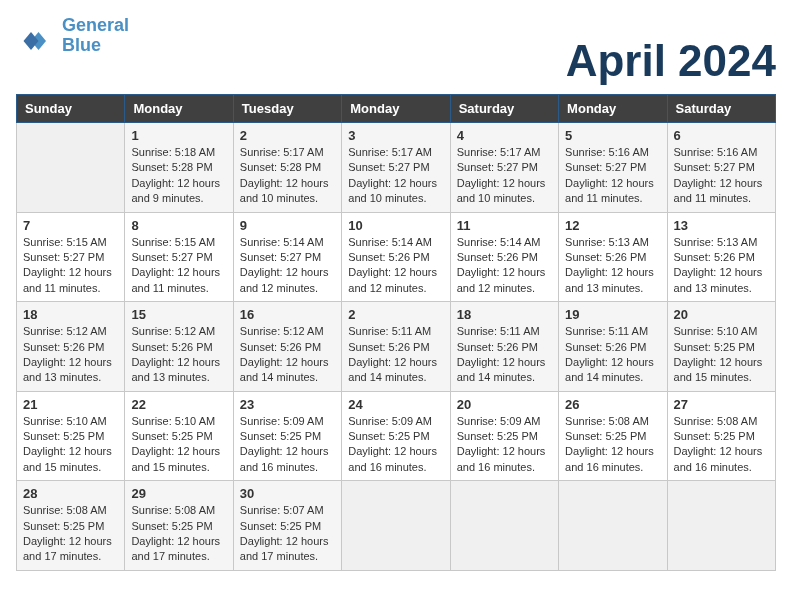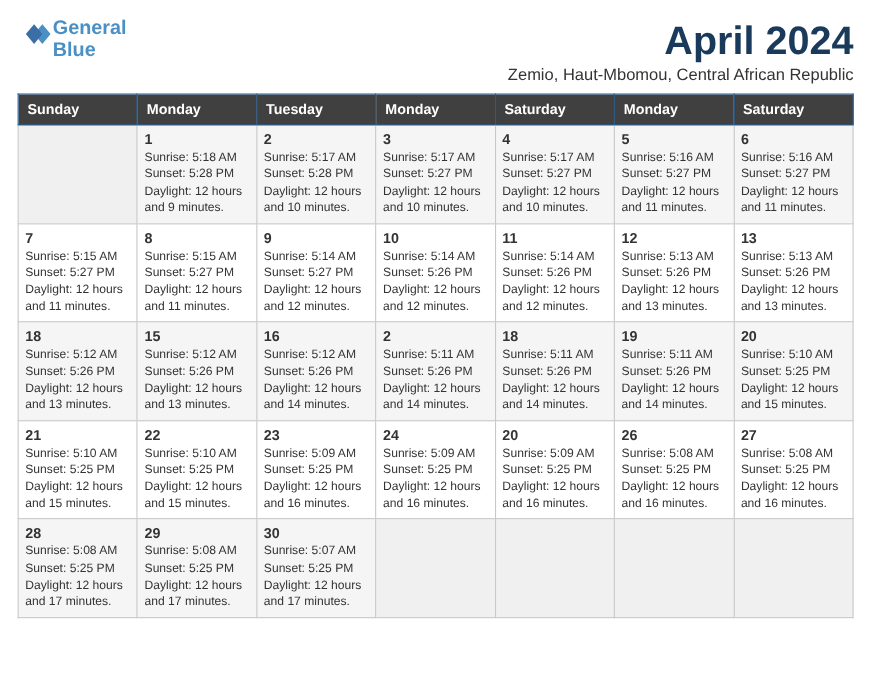--- a/index.html
+++ b/index.html
@@ -11,43 +11,44 @@
       padding: 16px;
     }
     .header {
       display: flex;
       justify-content: space-between;
       align-items: flex-start;
       margin-bottom: 4px;
     }
     .logo {
       display: flex;
-      align-items: flex-start;
-      gap: 2px;
+      align-items: flex-end;
+      gap: 16px;
     }
     .logo-text {
       font-size: 18px;
       font-weight: bold;
       color: #1a3a5c;
       line-height: 1.1;
     }
     .logo-text span {
       color: #4a90c4;
     }
     .logo-icon {
       width: 30px;
       height: 30px;
     }
     .title-block {
       text-align: right;
     }
     .month-title {
-      font-size: 36px;
+      font-size: 44px;
       font-weight: bold;
       color: #1a3a5c;
+      margin-top: 20px;
     }
     .location-title {
       font-size: 15px;
       color: #333;
       margin-top: 2px;
     }
     .calendar-table {
       width: 100%;
       border-collapse: collapse;
       margin-top: 8px;
@@ -100,21 +101,20 @@
       <polygon points="30,8 40,20 30,32 20,20" fill="#4a90c4"></polygon>
       <polygon points="20,8 30,20 20,32 10,20" fill="#3a6ea5"></polygon>
     </svg>
     <div class="logo-text">
       <div><span>General</span></div>
       <div><span>Blue</span></div>
     </div>
   </div>
   <div class="title-block">
     <div class="month-title">April 2024</div>
-    <div class="location-title">Zemio, Haut-Mbomou, Central African Republic</div>
   </div>
 </div>
 
 <table class="calendar-table">
   <thead>
     <tr>
     <th>Sunday</th>
         <th>Monday</th>
         <th>Tuesday</th>
         <th>Monday</th>

